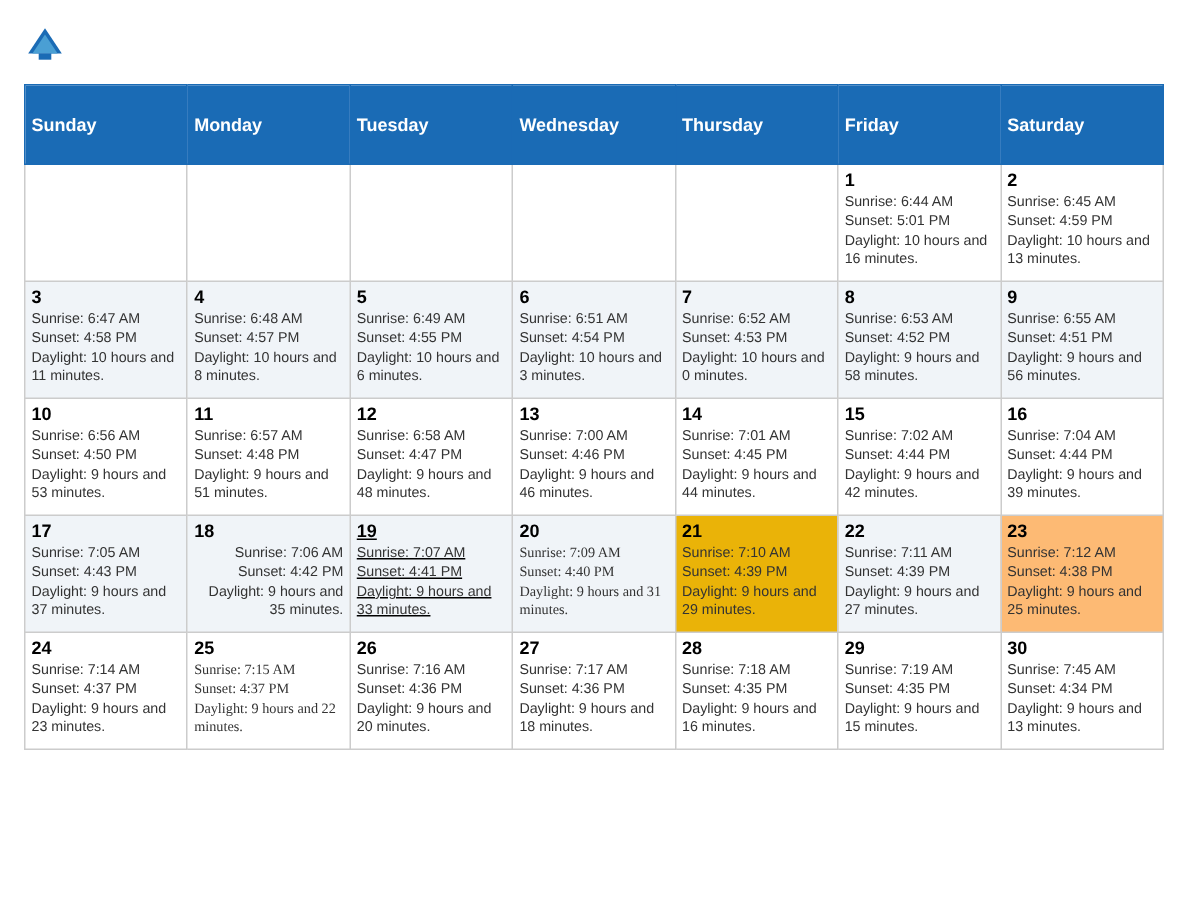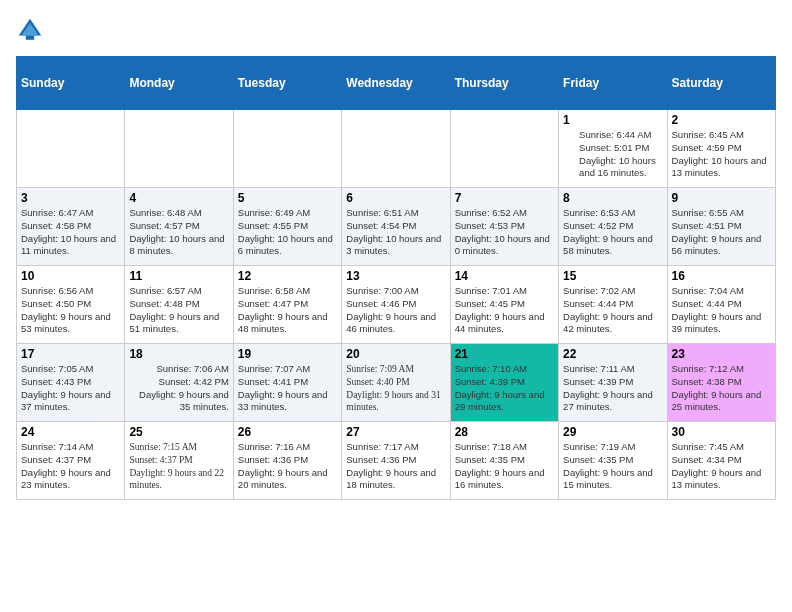--- a/index.html
+++ b/index.html
@@ -124,21 +124,21 @@
     </thead>
     <tbody id="calendar-body">
     <tr>
           <td class="empty-cell"></td>
           <td class="empty-cell"></td>
           <td class="empty-cell"></td>
           <td class="empty-cell"></td>
           <td class="empty-cell"></td>
           <td>
             <span class="day-number">1</span>
-            <div class="day-info" style="white-space: pre-line; margin-left: 16px;">Sunrise: 6:44 AM
+            <div class="day-info" style="white-space: pre-line;">Sunrise: 6:44 AM
 Sunset: 5:01 PM
 Daylight: 10 hours and 16 minutes.</div>
           </td>
           <td>
             <span class="day-number">2</span>
             <div class="day-info" style="white-space: pre-line;">Sunrise: 6:45 AM
 Sunset: 4:59 PM
 Daylight: 10 hours and 13 minutes.</div>
           </td>
         </tr>
@@ -236,45 +236,45 @@
             <div class="day-info" style="white-space: pre-line;">Sunrise: 7:05 AM
 Sunset: 4:43 PM
 Daylight: 9 hours and 37 minutes.</div>
           </td>
           <td style="background: rgb(240, 244, 248);">
             <span class="day-number">18</span>
             <div class="day-info" style="white-space: pre-line; text-align: right;">Sunrise: 7:06 AM
 Sunset: 4:42 PM
 Daylight: 9 hours and 35 minutes.</div>
           </td>
-          <td style="background: rgb(240, 244, 248);">
+          <td style="background: rgb(240, 244, 248); text-decoration: underline;">
             <span class="day-number">19</span>
             <div class="day-info" style="white-space: pre-line;">Sunrise: 7:07 AM
 Sunset: 4:41 PM
 Daylight: 9 hours and 33 minutes.</div>
           </td>
           <td style="background: rgb(240, 244, 248);">
             <span class="day-number">20</span>
             <div class="day-info" style="white-space: pre-line; font-family: Liberation Serif, serif;">Sunrise: 7:09 AM
 Sunset: 4:40 PM
 Daylight: 9 hours and 31 minutes.</div>
           </td>
-          <td style="background: #14b8a6;">
+          <td style="background: #eab308;">
             <span class="day-number">21</span>
             <div class="day-info" style="white-space: pre-line;">Sunrise: 7:10 AM
 Sunset: 4:39 PM
 Daylight: 9 hours and 29 minutes.</div>
           </td>
           <td style="background: rgb(240, 244, 248);">
             <span class="day-number">22</span>
             <div class="day-info" style="white-space: pre-line;">Sunrise: 7:11 AM
 Sunset: 4:39 PM
 Daylight: 9 hours and 27 minutes.</div>
           </td>
-          <td style="background: #f0abfc;">
+          <td style="background: #fdba74;">
             <span class="day-number">23</span>
             <div class="day-info" style="white-space: pre-line;">Sunrise: 7:12 AM
 Sunset: 4:38 PM
 Daylight: 9 hours and 25 minutes.</div>
           </td>
         </tr>
         <tr>
           <td>
             <span class="day-number">24</span>
             <div class="day-info" style="white-space: pre-line;">Sunrise: 7:14 AM

